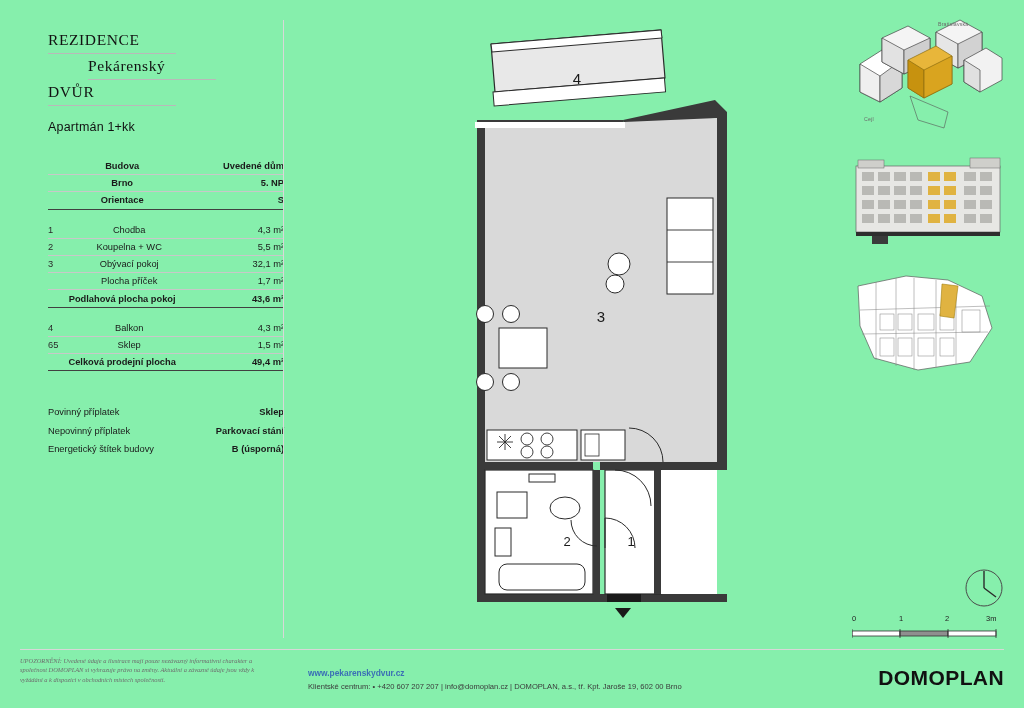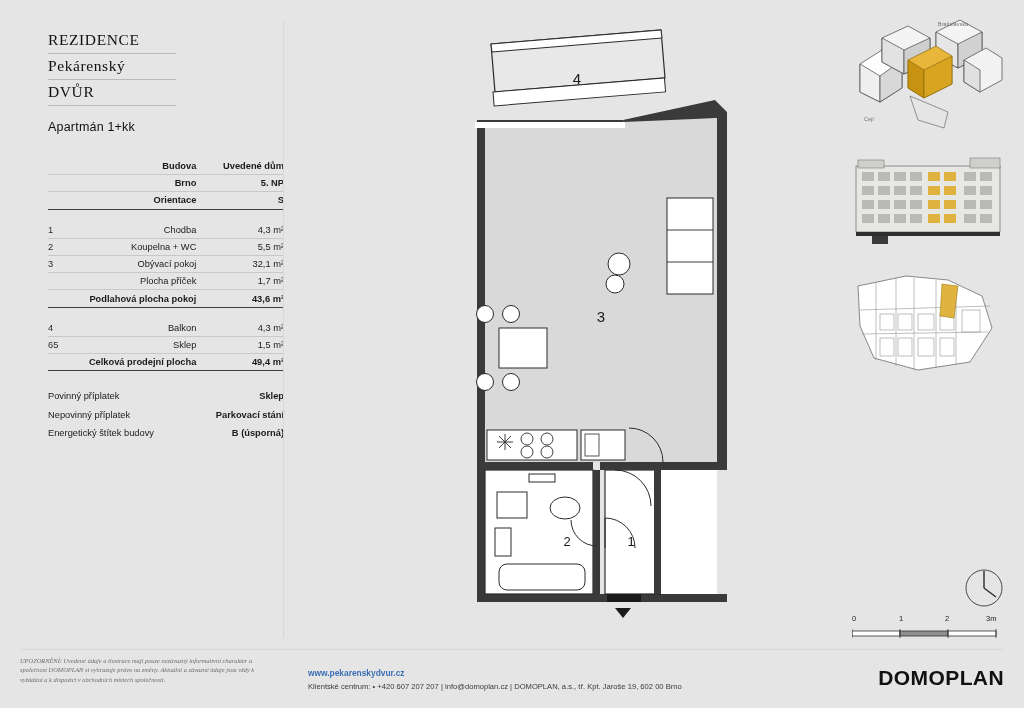--- a/index.html
+++ b/index.html
@@ -13,21 +13,21 @@
     font-family: "Liberation Sans", sans-serif;
     color: #1a1a1a;
     position: relative;
     overflow: hidden;
   }
   .page {
     position: absolute;
     left: 0; top: 0;
     width: 1024px;
     height: 708px;
-    background: #e5e5e5;
+    background: #86efac;
   }
 
   
   .left-panel {
     position: absolute;
     left: 48px;
     top: 28px;
     width: 236px;
   }
   .brand {
@@ -36,21 +36,21 @@
     letter-spacing: 0.6px;
     line-height: 23px;
     color: #111;
   }
   .brand .brand-line {
     border-bottom: 1px solid #b9b9b9;
     padding-bottom: 2px;
     display: block;
     width: 128px;
   }
-  .brand .brand-line:nth-child(2) { width: 128px; }
+  .brand .brand-line:nth-child(2) { width: 128px; margin-left: 40px; }
   .unit-code {
     margin-top: 26px;
     font-family: "Liberation Serif", serif;
     font-size: 25px;
     letter-spacing: 0.5px;
     color: #111;
   }
   .unit-type {
     margin-top: 14px;
     font-size: 12.5px;
@@ -68,30 +68,30 @@
   .spec-table td {
     padding: 3.1px 0 3.1px 0;
     vertical-align: bottom;
   }
   .spec-table tr.line td { border-bottom: 1px solid #c8c8c8; }
   .spec-table tr.thick td { border-bottom: 1px solid #404040; }
   .spec-table td.num {
     width: 14px;
     color: #2a2a2a;
   }
-  .spec-table td.lbl { text-align: right; }
+  .spec-table td.lbl { text-align: center; }
   .spec-table td.val {
     text-align: right;
     white-space: nowrap;
   }
   .b { font-weight: bold; }
   .gaprow td { padding-top: 9px; border: none; }
 
   .extras {
-    margin-top: 16px;
+    margin-top: 32px;
     width: 100%;
     border-collapse: collapse;
     font-size: 9.3px;
   }
   .extras td { padding: 4.2px 0; vertical-align: bottom; }
   .extras td.val { text-align: right; font-weight: bold; white-space: nowrap; }
 
   
   .v-sep {
     position: absolute;

